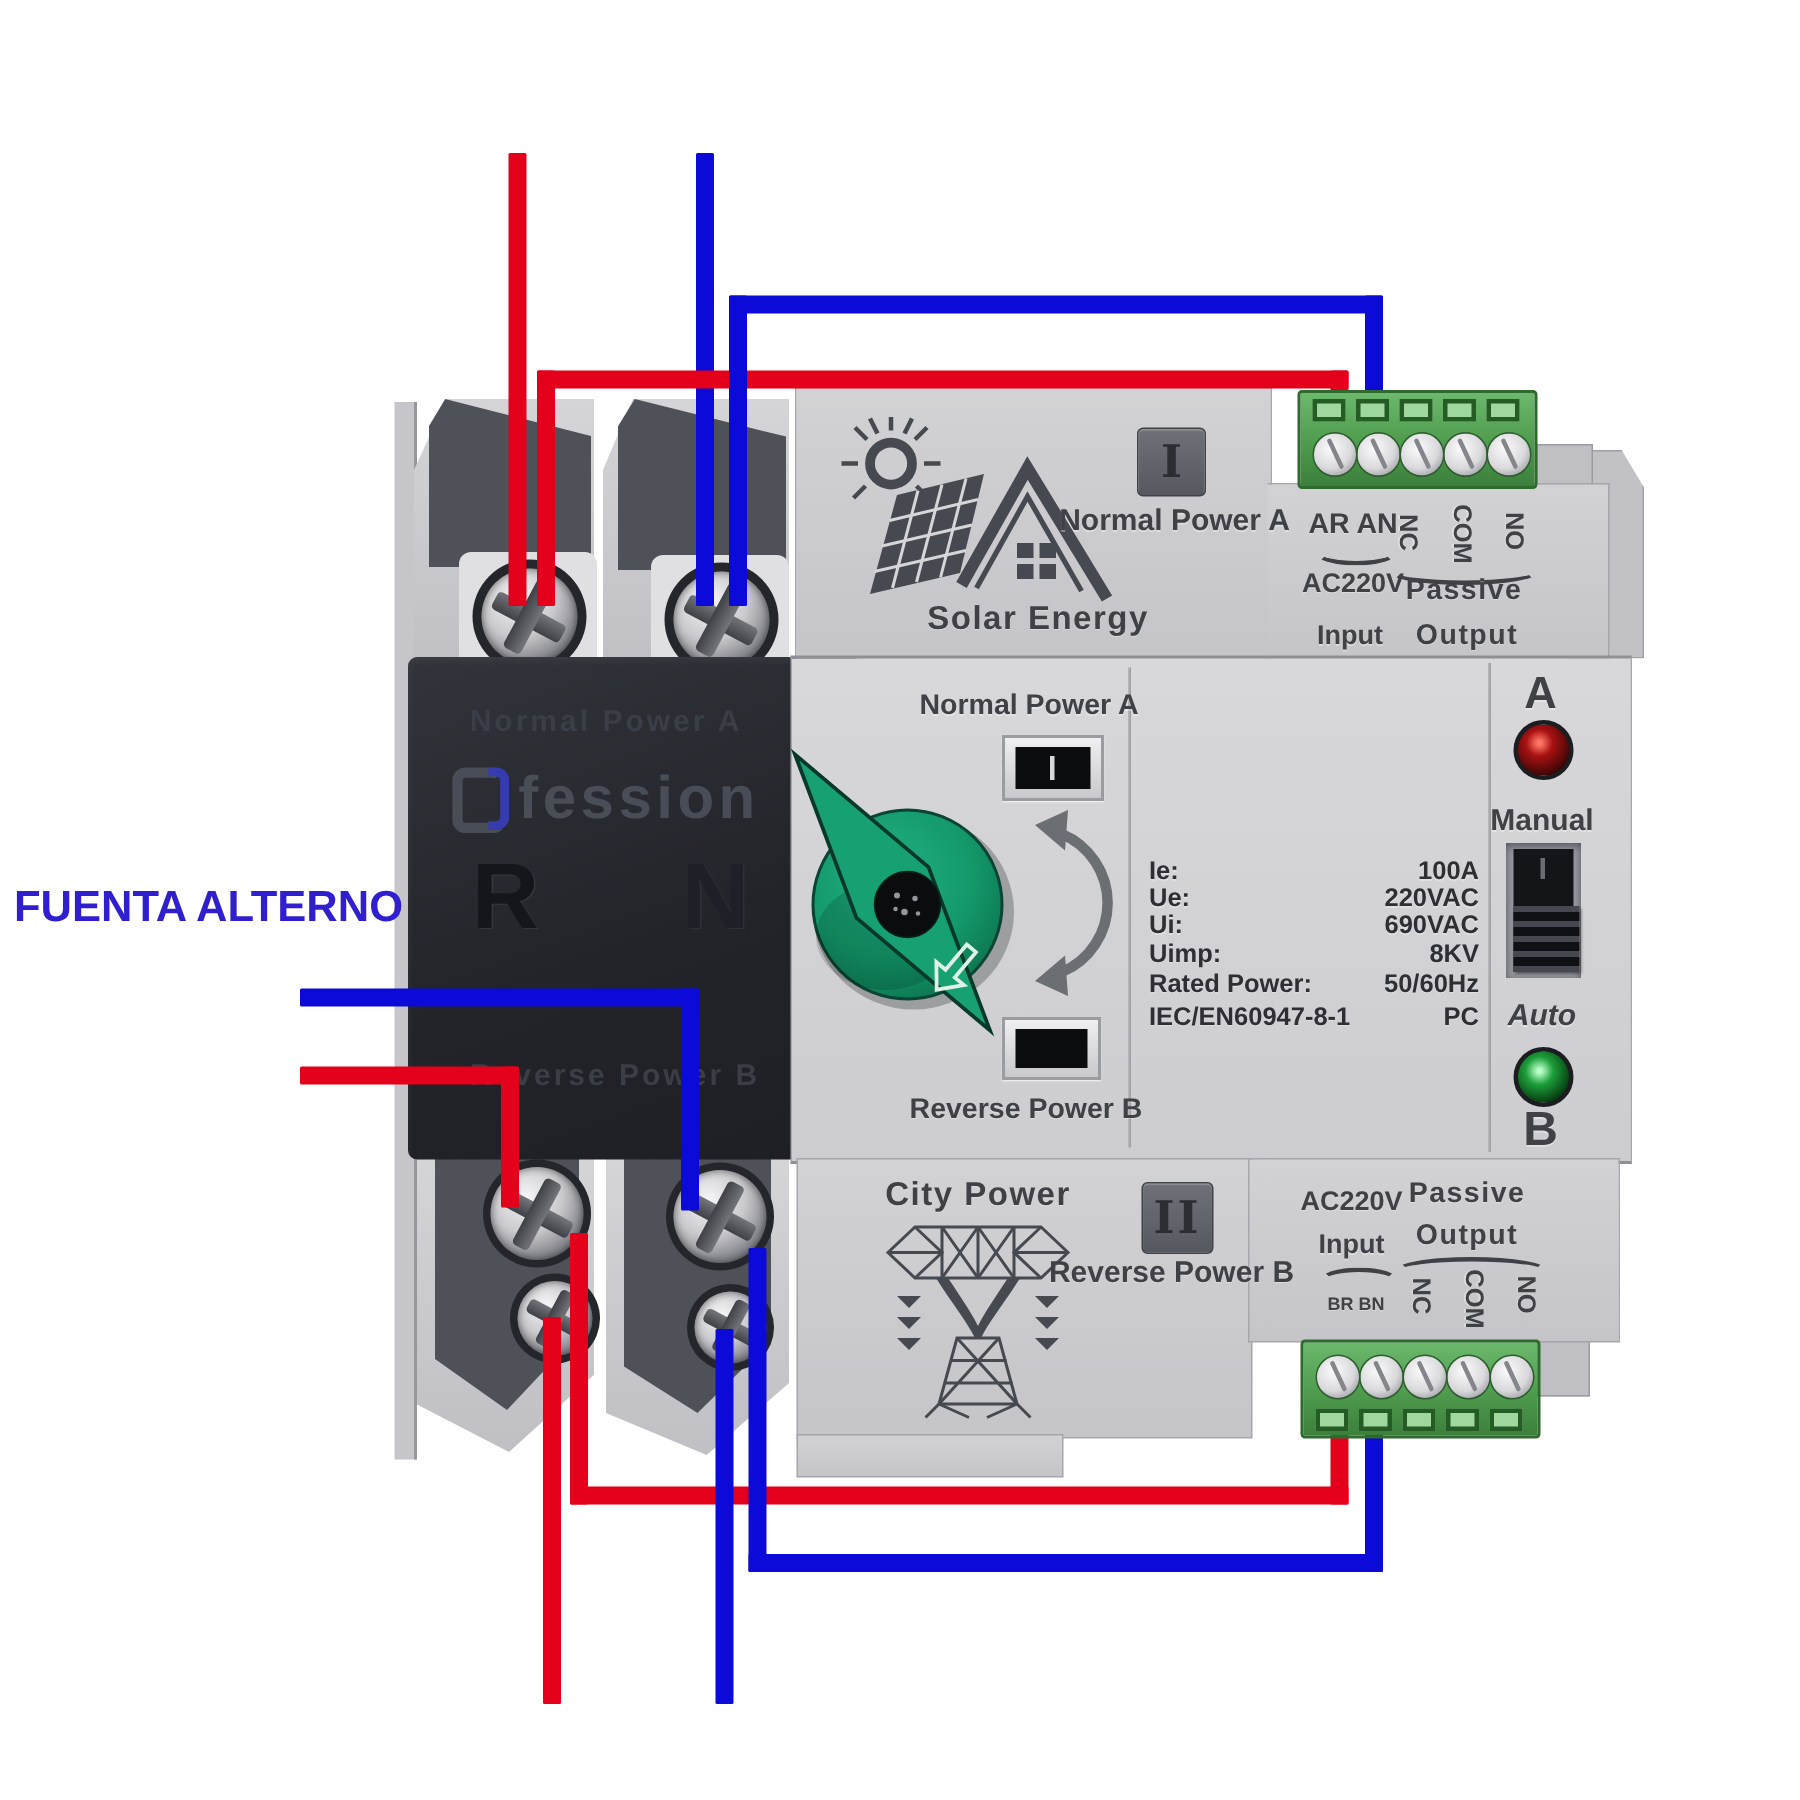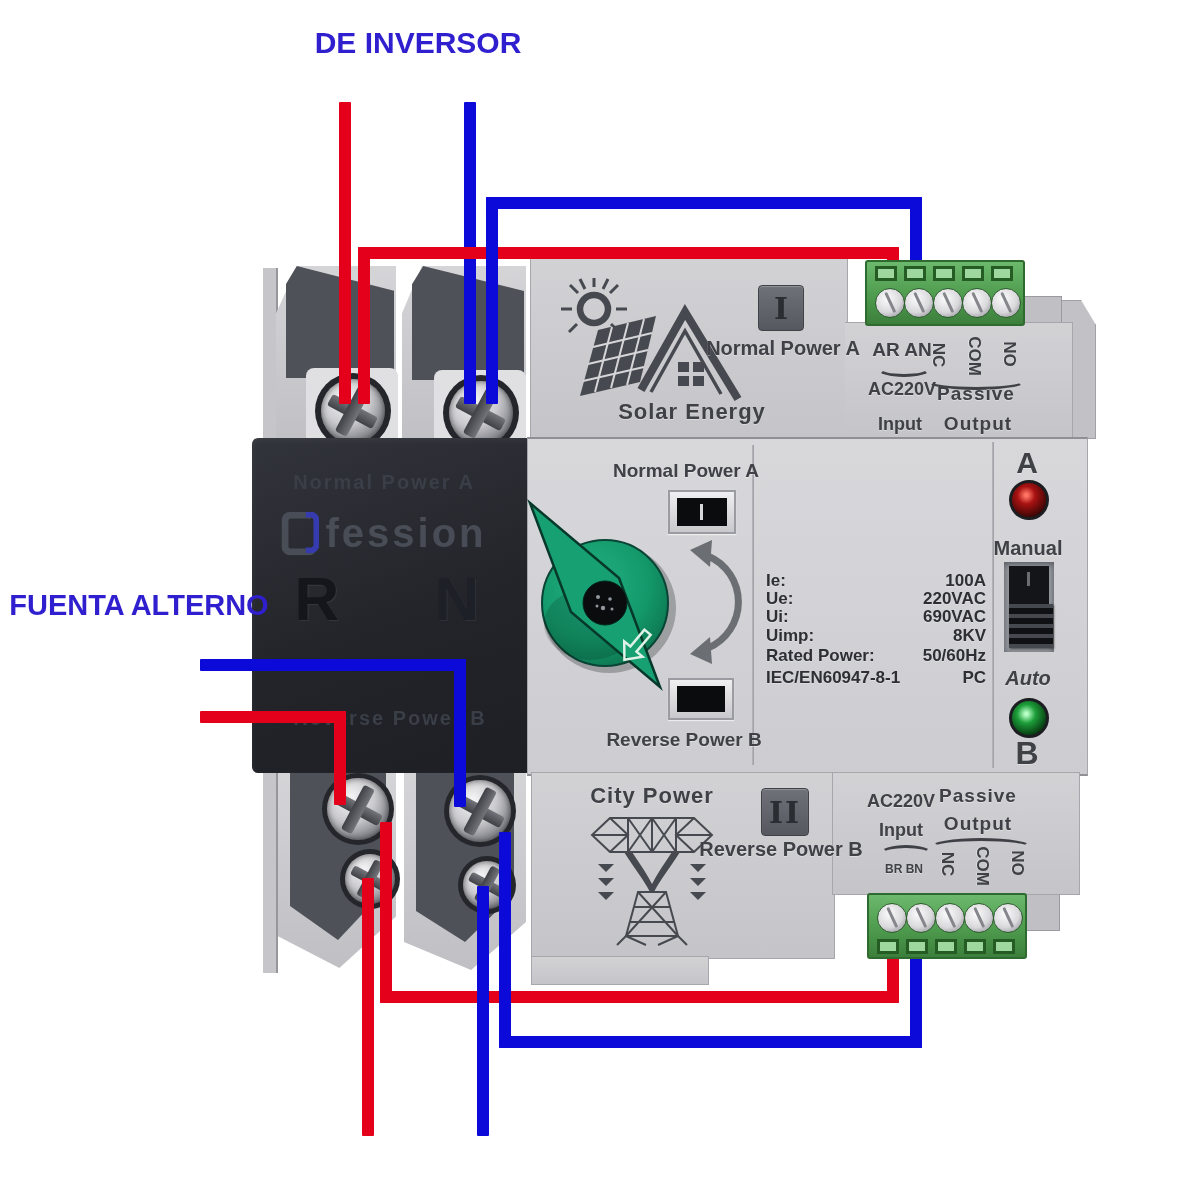--- a/index.html
+++ b/index.html
@@ -50,21 +50,20 @@
             color:#2d2f35;font-weight:700;font-size:17px;z-index:7;
             text-shadow:0 1px 0 rgba(255,255,255,.3);}
   .wm{position:absolute;transform:translate(-50%,-50%);white-space:nowrap;font-weight:700;z-index:4;}
 </style>
 </head>
 <body>
 
 <div id="canvas">
 
   <div class="ann" style="left:158px;top:24px;width:520px;font-size:30px;line-height:38px;">
-    <div>DE INVERSOR</div>
   </div>
   <div class="ann" style="left:6px;top:588px;width:266px;font-size:29px;line-height:34px;">
     <div>FUENTA ALTERNO</div>
   </div>
 
   <div class="wire red" style="left:339px;top:102px;width:12px;height:302px;"></div>
   <div class="wire blue" style="left:464px;top:102px;width:12px;height:302px;"></div>
   <div class="wire red" style="left:358px;top:247px;width:12px;height:157px;"></div>
   <div class="wire red" style="left:358px;top:247px;width:541px;height:12px;"></div>
   <div class="wire red" style="left:887px;top:247px;width:12px;height:28px;"></div>
@@ -91,21 +90,21 @@
   <div class="tower" style="left:402px;top:266px;width:124px;height:182px;clip-path:polygon(0 26%,16% 0,100% 0,100% 100%,0 100%);"></div>
   <div class="tower-notch" style="left:412px;top:266px;width:112px;height:114px;clip-path:polygon(10% 0,100% 22%,100% 100%,0 100%,0 16%);"></div>
 
   <div class="abs" style="left:306px;top:368px;width:92px;height:82px;background:#e0e0e3;border-radius:8px;z-index:2;"></div>
   <div class="darkcirc" style="left:315px;top:373px;width:76px;height:76px;"></div>
   <div class="screw" style="left:321px;top:379px;width:64px;height:64px;"></div>
   <div class="abs" style="left:434px;top:370px;width:92px;height:82px;background:#e0e0e3;border-radius:8px;z-index:2;"></div>
   <div class="darkcirc" style="left:443px;top:375px;width:76px;height:76px;"></div>
   <div class="screw" style="left:449px;top:381px;width:64px;height:64px;"></div>
 
-  <div class="abs" style="left:252px;top:438px;width:302px;height:335px;background:linear-gradient(160deg,#32343b,#22242a 55%,#1d1f25);border-radius:6px;z-index:3;box-shadow:inset 0 2px 6px rgba(255,255,255,.06);">
+  <div class="abs" style="left:272px;top:438px;width:302px;height:335px;background:linear-gradient(160deg,#32343b,#22242a 55%,#1d1f25);border-radius:6px;z-index:3;box-shadow:inset 0 2px 6px rgba(255,255,255,.06);">
     <div class="wm" style="left:132px;top:44px;font-size:20px;color:#3a3e46;letter-spacing:2px;">Normal Power A</div>
     <div class="wm" style="left:132px;top:95px;display:flex;align-items:center;gap:6px;opacity:.92;">
       <span style="display:inline-flex;">
         <span style="width:22px;height:30px;border:7px solid #4b505a;border-right-color:transparent;border-radius:9px;display:inline-block;"></span>
         <span style="width:8px;height:30px;border:6px solid #383dbb;border-left:none;border-radius:0 9px 9px 0;display:inline-block;margin-left:-12px;"></span>
       </span>
       <span style="font-size:40px;font-weight:700;color:#4b505a;letter-spacing:3px;">fession</span>
     </div>
     <div class="wm" style="left:65px;top:160px;font-size:62px;color:#14161b;text-shadow:1px 1px 0 rgba(255,255,255,.07);">R</div>
     <div class="wm" style="left:205px;top:160px;font-size:62px;color:#1d2026;text-shadow:1px 1px 0 rgba(255,255,255,.06);">N</div>

